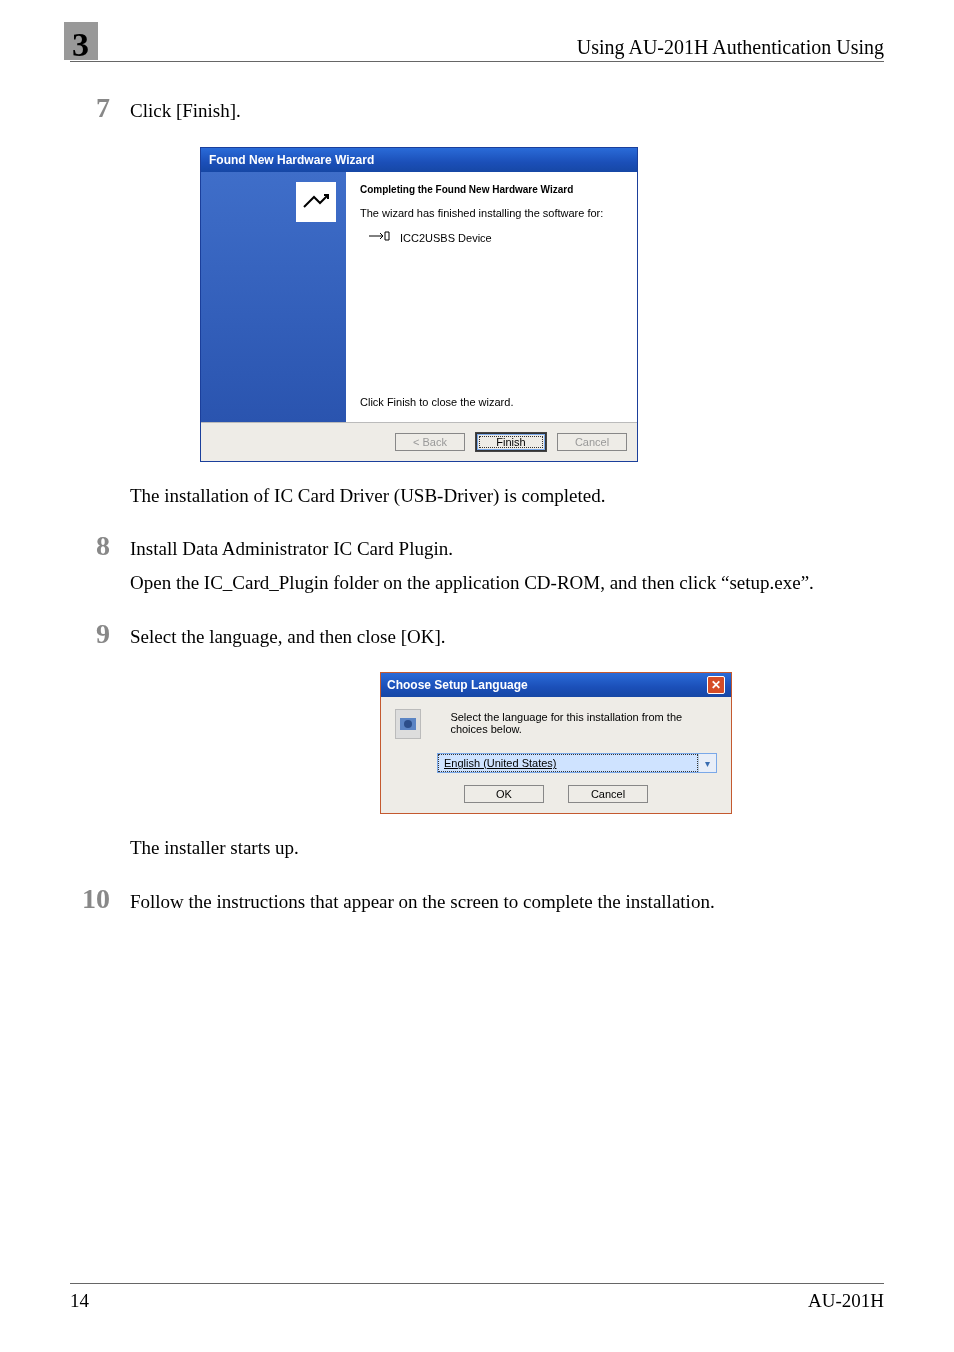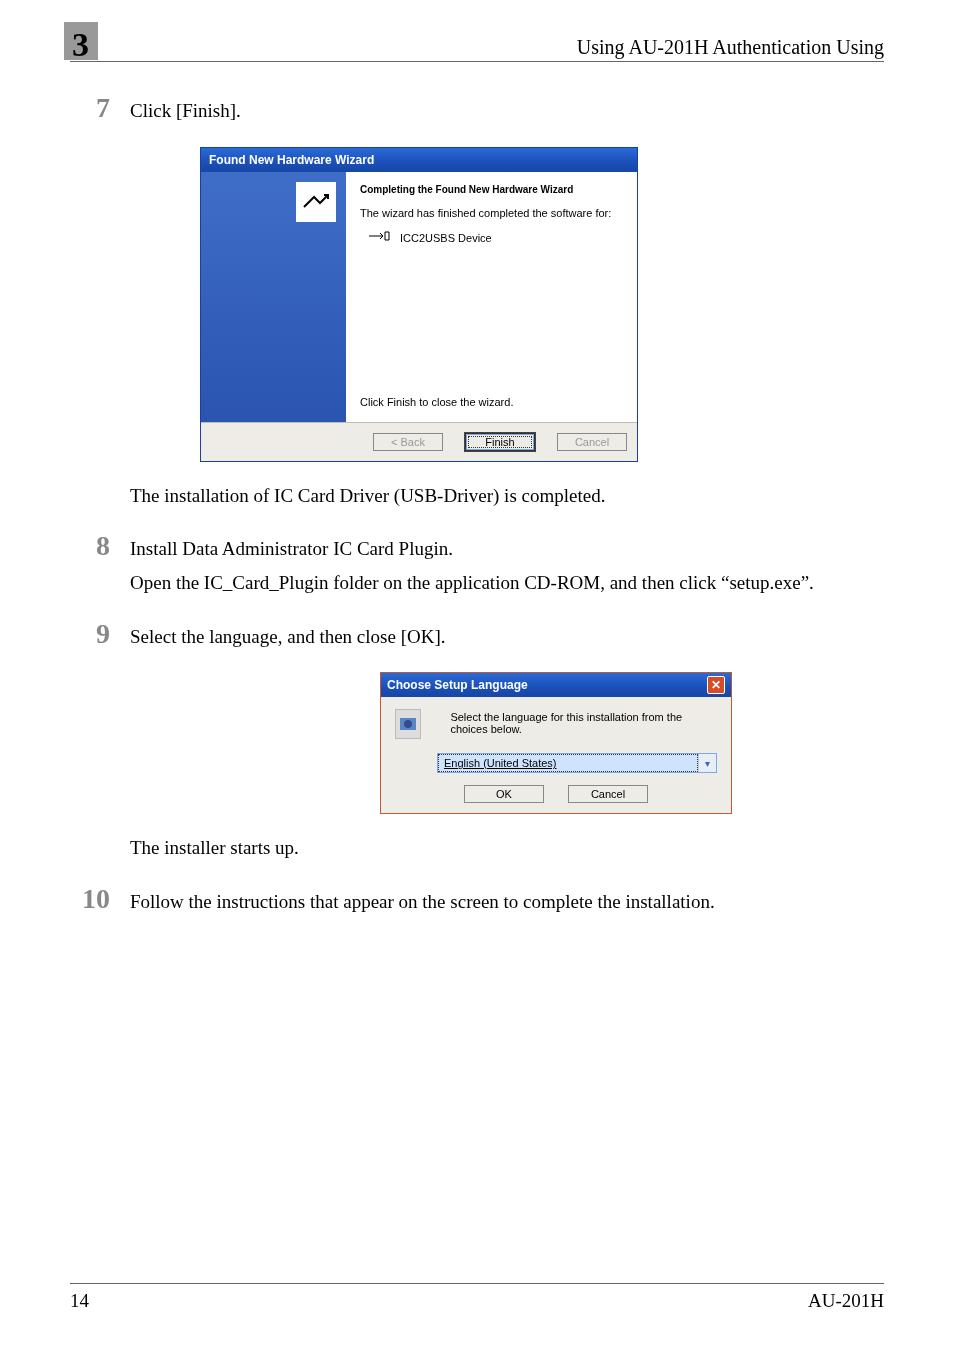--- a/index.html
+++ b/index.html
@@ -111,21 +111,21 @@
       line-height: 1.25;
     }
     .wizard-text { margin-bottom: 10px; line-height: 1.3; }
     .wizard-device { display: flex; align-items: center; gap: 10px; margin-left: 8px; }
     .wizard-device .dev-icon { font-size: 13px; }
     .wizard-click { margin-top: auto; margin-bottom: 4px; }
     .wizard-buttons {
       padding: 10px 10px;
       display: flex;
       justify-content: flex-end;
-      gap: 22px;
+      gap: 11px;
       background: #eeece7;
     }
     .win-btn {
       font-family: Tahoma, Arial, sans-serif;
       font-size: 11px;
       width: 70px;
       padding: 2px 0;
       border: 1px solid #888;
       background: #eeece7;
       text-align: center;
@@ -246,21 +246,21 @@
         <div class="wizard-side">
           <div class="side-icon-box">
             <svg width="28" height="28" viewBox="0 0 28 28">
                 <path d="M2 19 L12 9 L18 15 L26 7" stroke="#000" stroke-width="2" fill="none"></path>
                 <path d="M22 7 L26 7 L26 11" stroke="#000" stroke-width="2" fill="none"></path>
               </svg>
           </div>
         </div>
         <div class="wizard-main">
           <div class="wizard-heading">Completing the Found New Hardware Wizard</div>
-          <div class="wizard-text">The wizard has finished completed the software for:</div>
+          <div class="wizard-text">The wizard has finished installing the software for:</div>
           <div class="wizard-device">
             <span class="dev-icon">
               <svg width="22" height="12" viewBox="0 0 22 12">
                   <path d="M1 6 H15 M15 6 L12 3 M15 6 L12 9 M17 2 h4 v8 h-4 z" stroke="#000" stroke-width="1" fill="none"></path>
                 </svg>
             </span>
             <span>ICC2USBS Device</span>
           </div>
           <div class="wizard-click">Click Finish to close the wizard.</div>
         </div>

